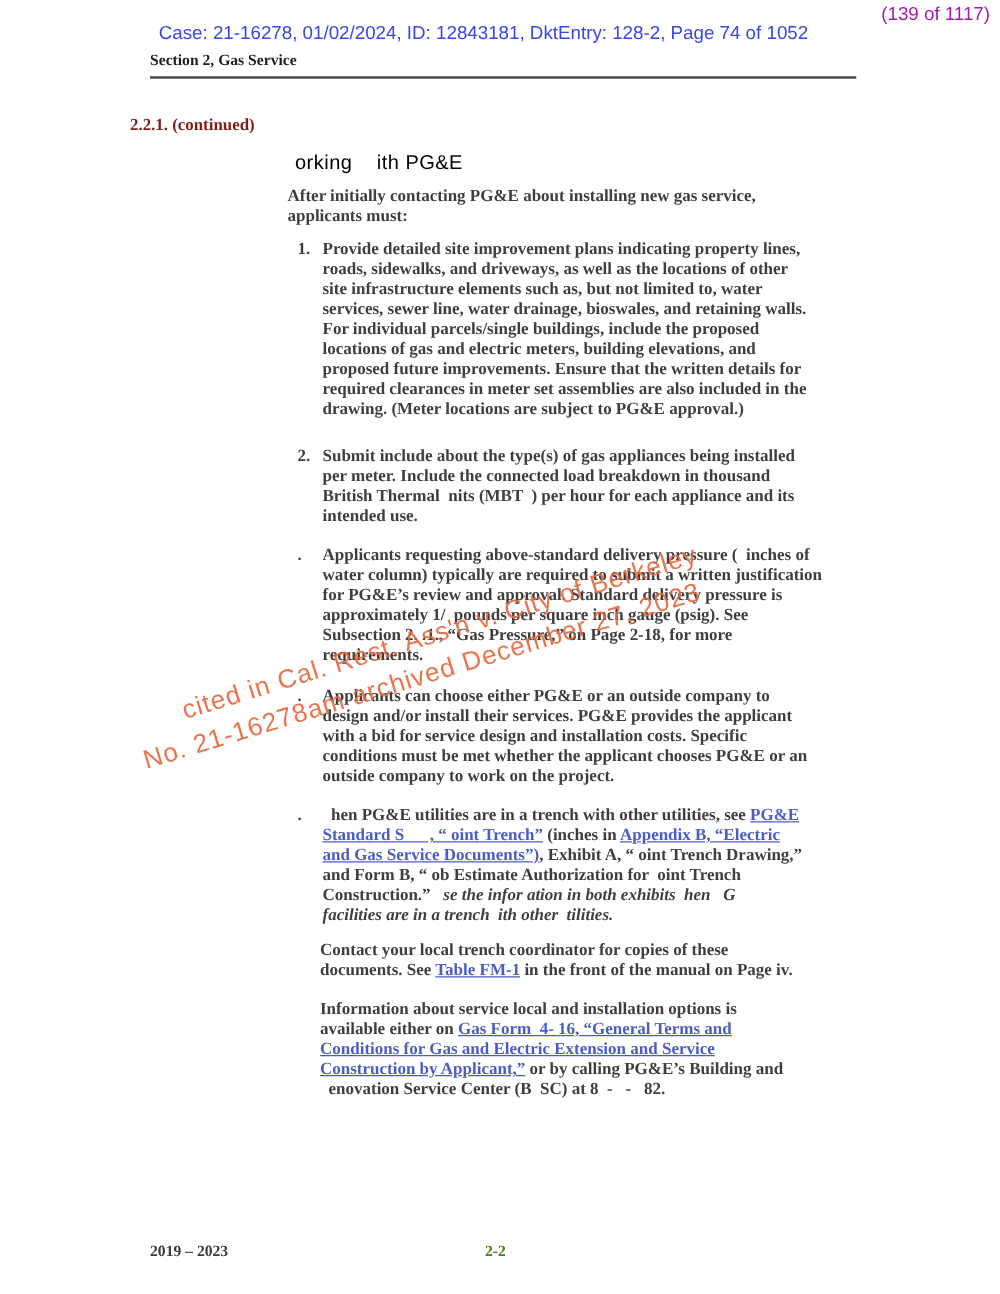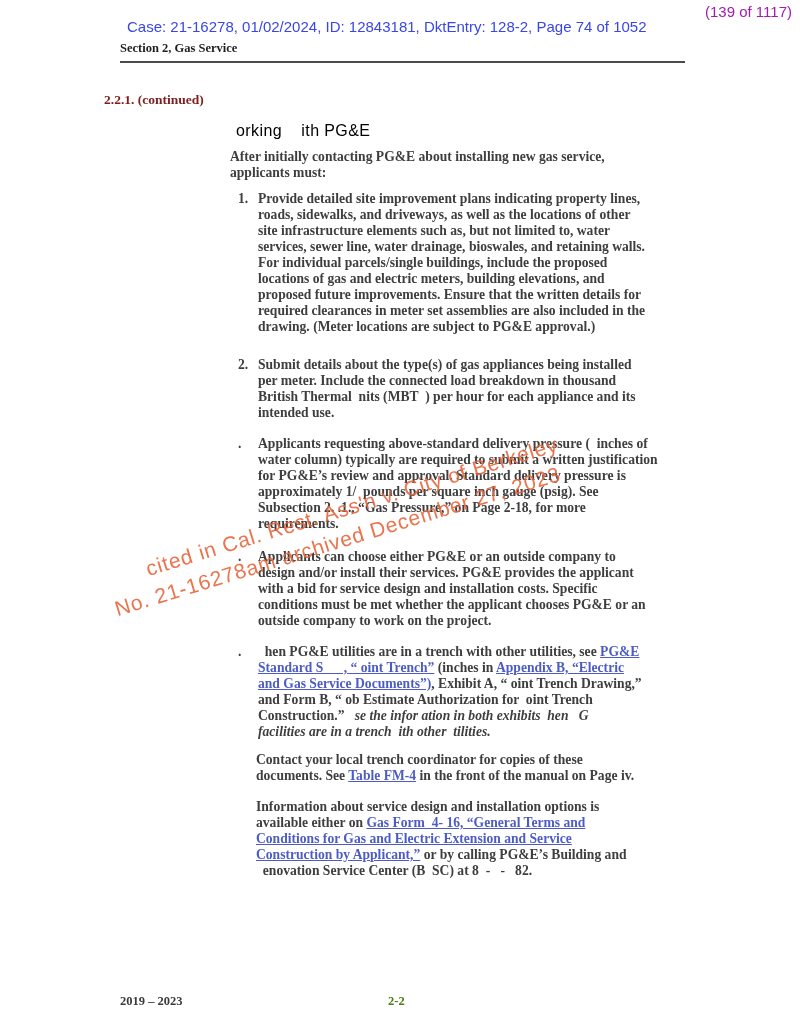--- a/index.html
+++ b/index.html
@@ -56,21 +56,21 @@
 services, sewer line, water drainage, bioswales, and retaining walls.
 For individual parcels/single buildings, include the proposed
 locations of gas and electric meters, building elevations, and
 proposed future improvements. Ensure that the written details for
 required clearances in meter set assemblies are also included in the
 drawing. (Meter locations are subject to PG&amp;E approval.)</div>
     </div>
 
   <div class="abs list-item" style="top:357px">
       <span class="marker">2.</span>
-      <div class="par item-text">Submit details about the type(s) of gas appliances being installed
+      <div class="par item-text">Submit include about the type(s) of gas appliances being installed
 per meter. Include the connected load breakdown in thousand
 British Thermal  nits (MBT  ) per hour for each appliance and its
 intended use.</div>
     </div>
 
   <div class="abs list-item" style="top:436px">
       <span class="marker">.</span>
       <div class="par item-text">Applicants requesting above-standard delivery pressure (  inches of
 water column) typically are required to submit a written justification
 for PG&amp;E’s review and approval. Standard delivery pressure is
@@ -92,23 +92,23 @@
       <span class="marker">.</span>
       <div class="par item-text"><span>  hen PG&amp;E utilities are in a trench with other utilities, see </span><a class="doc-link">PG&amp;E
 Standard S      , “ oint Trench”</a><span> (inches in </span><a class="doc-link">Appendix B, “Electric
 and Gas Service Documents”)</a><span>, Exhibit A, “ oint Trench Drawing,”
 and Form B, “ ob Estimate Authorization for  oint Trench
 Construction.”   </span><span class="italic">se the infor ation in both exhibits  hen   G
 facilities are in a trench  ith other  tilities.</span></div>
     </div>
 
   <div class="abs par contact"><span>Contact your local trench coordinator for copies of these
-documents. See </span><a class="doc-link">Table FM-4</a><span> in the front of the manual on Page iv.</span></div>
+documents. See </span><a class="doc-link">Table FM-1</a><span> in the front of the manual on Page iv.</span></div>
 
-  <div class="abs par info"><span>Information about service design and installation options is
+  <div class="abs par info"><span>Information about service local and installation options is
 available either on </span><a class="doc-link">Gas Form  4- 16, “General Terms and
 Conditions for Gas and Electric Extension and Service
 Construction by Applicant,”</a><span> or by calling PG&amp;E’s Building and
   enovation Service Center (B  SC) at 8  -   -   82.</span></div>
 
   <div class="abs wm wm1">cited in Cal. Rest. Ass'n v. City of Berkeley</div>
   <div class="abs wm wm2">No. 21-16278am archived December 27, 2023</div>
 
   <div class="abs footer-left">2019 – 2023</div>
   <div class="abs footer-page">2-2</div>

